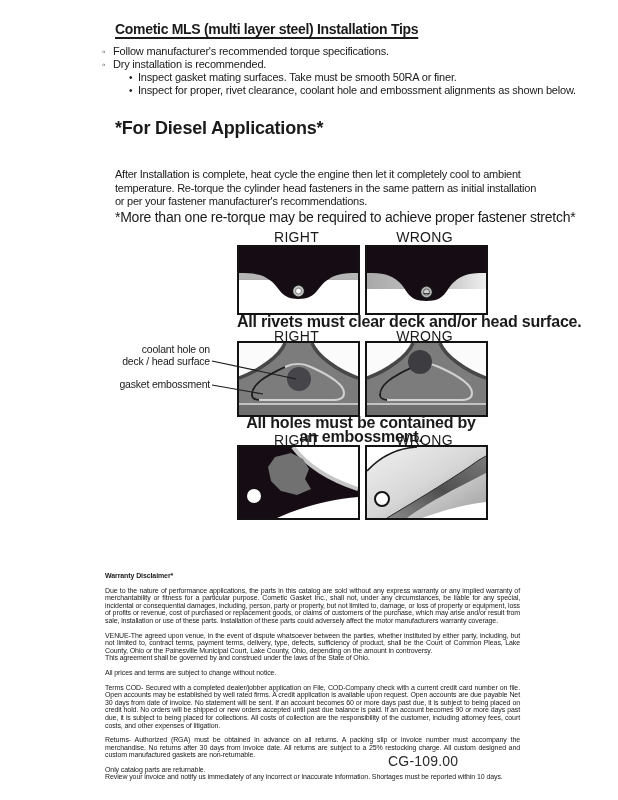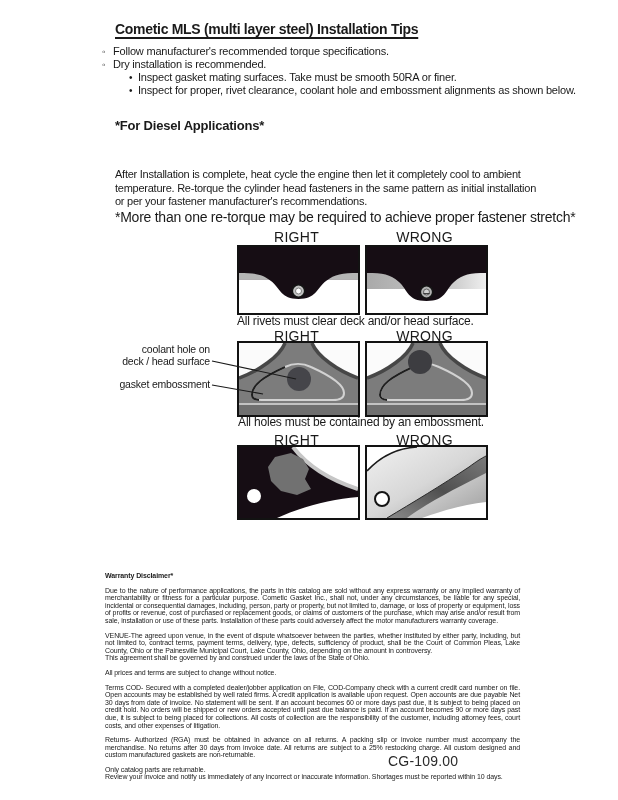--- a/index.html
+++ b/index.html
@@ -19,30 +19,30 @@
     font-size:14px;font-weight:bold;letter-spacing:-0.3px;
     text-decoration:underline;text-underline-offset:3px;text-decoration-thickness:1.5px;
     white-space:nowrap;
   }
   .tips{left:102px;top:45px;font-size:11px;letter-spacing:-0.2px;}
   .tip-item{position:relative;padding-left:11px;line-height:13px;white-space:nowrap;}
   .tip-item::before{content:"\25E6";position:absolute;left:0;top:0;font-size:10px;}
   .sub-tip{position:relative;margin-left:27px;padding-left:9px;line-height:13px;white-space:nowrap;}
   .sub-tip::before{content:"\2022";position:absolute;left:0;top:0;font-size:10px;}
   
-  .diesel-heading{left:115px;top:118px;font-size:13px;font-weight:bold;letter-spacing:-0.2px;}
+  .diesel-heading{left:115px;top:118px;font-size:18px;font-weight:bold;letter-spacing:-0.2px;}
   .body-para{font-size:11px;line-height:13.5px;letter-spacing:-0.25px;white-space:pre-line;}
   .para1{left:115px;top:137px;width:480px;}
   .para2{left:115px;top:168px;width:480px;}
   .note{left:115px;top:209px;width:480px;font-size:14px;letter-spacing:-0.25px;white-space:nowrap;}
   
   .fig-label{width:119px;text-align:center;font-size:14px;font-weight:500;letter-spacing:0.3px;}
   .panel{width:119px;border:2px solid #121212;background:#fff;line-height:0;}
   .panel svg{display:block;}
-  .fig-caption{font-size:12px;font-weight:400;letter-spacing:-0.2px;white-space:pre-line;line-height:13.5px;}
+  .fig-caption{font-size:16px;font-weight:700;letter-spacing:-0.2px;white-space:pre-line;line-height:13.5px;}
   .side-labels{font-size:10.5px;line-height:11.5px;text-align:right;letter-spacing:-0.2px;white-space:pre-line;}
   .leader-svg{left:0;top:0;pointer-events:none;}
   
   .warranty{left:105px;top:572px;width:415px;font-size:7px;line-height:7.6px;text-align:justify;letter-spacing:-0.1px;}
   .warranty .w-head{font-weight:bold;margin:0 0 7px 0;}
   .warranty p{margin:0 0 7px 0;white-space:pre-line;}
   .part-number{left:388px;top:753px;font-size:14px;letter-spacing:0.2px;color:#2a2a2a;}
 </style>
 </head>
 <body>

